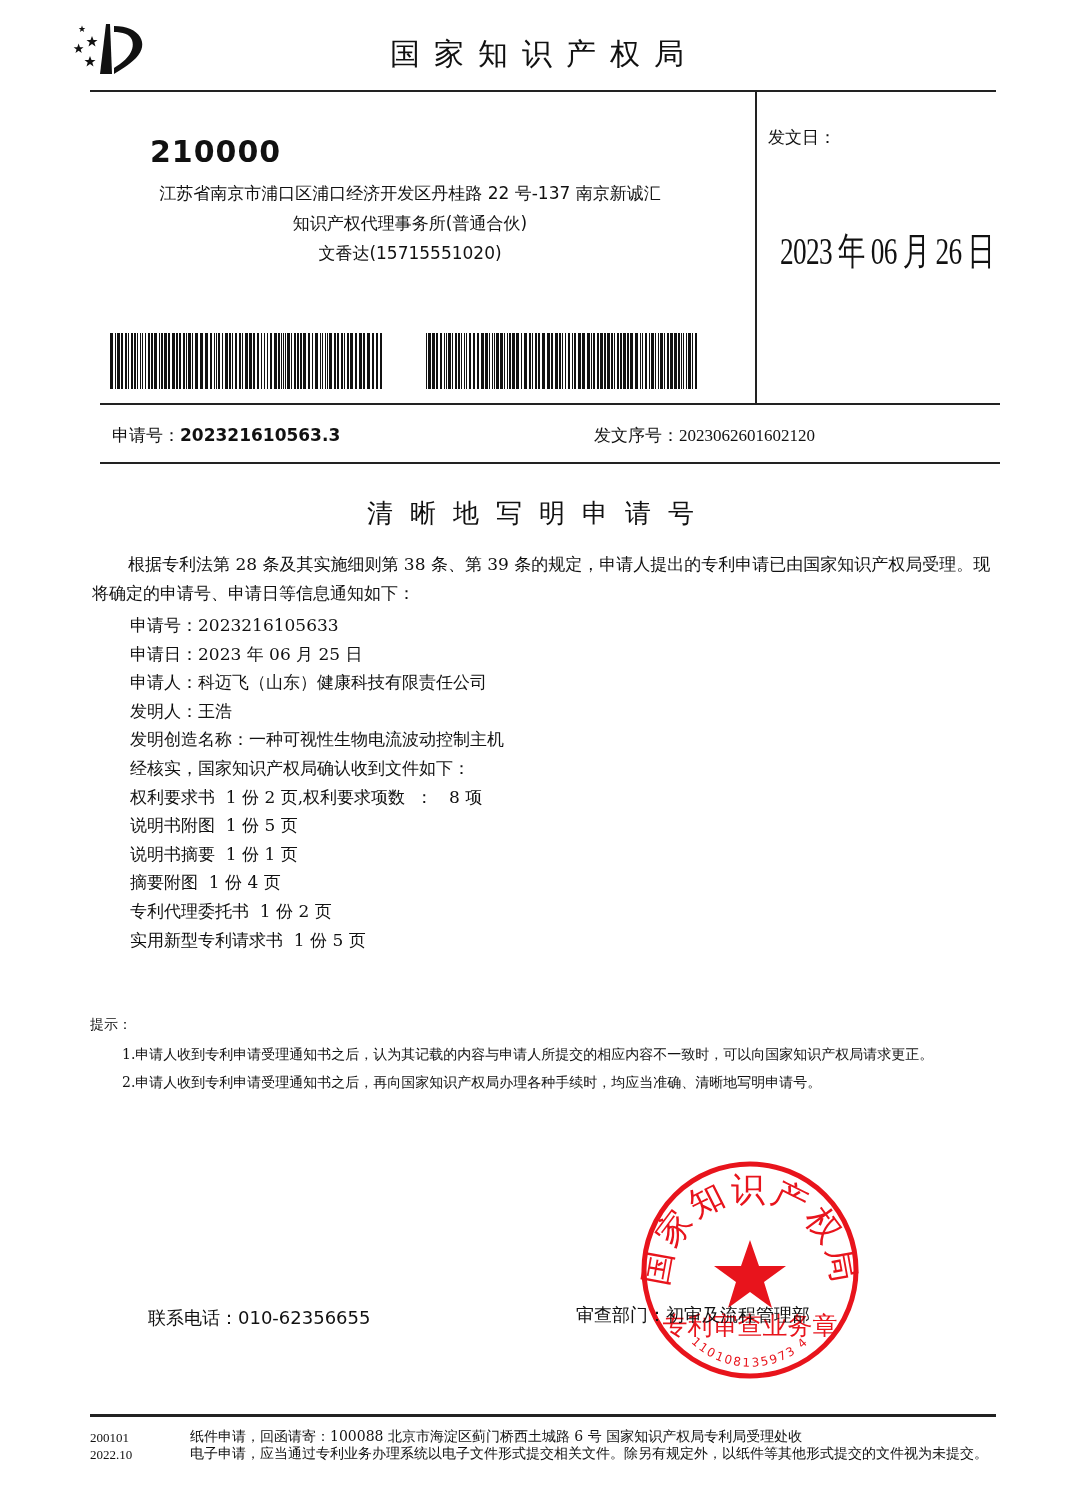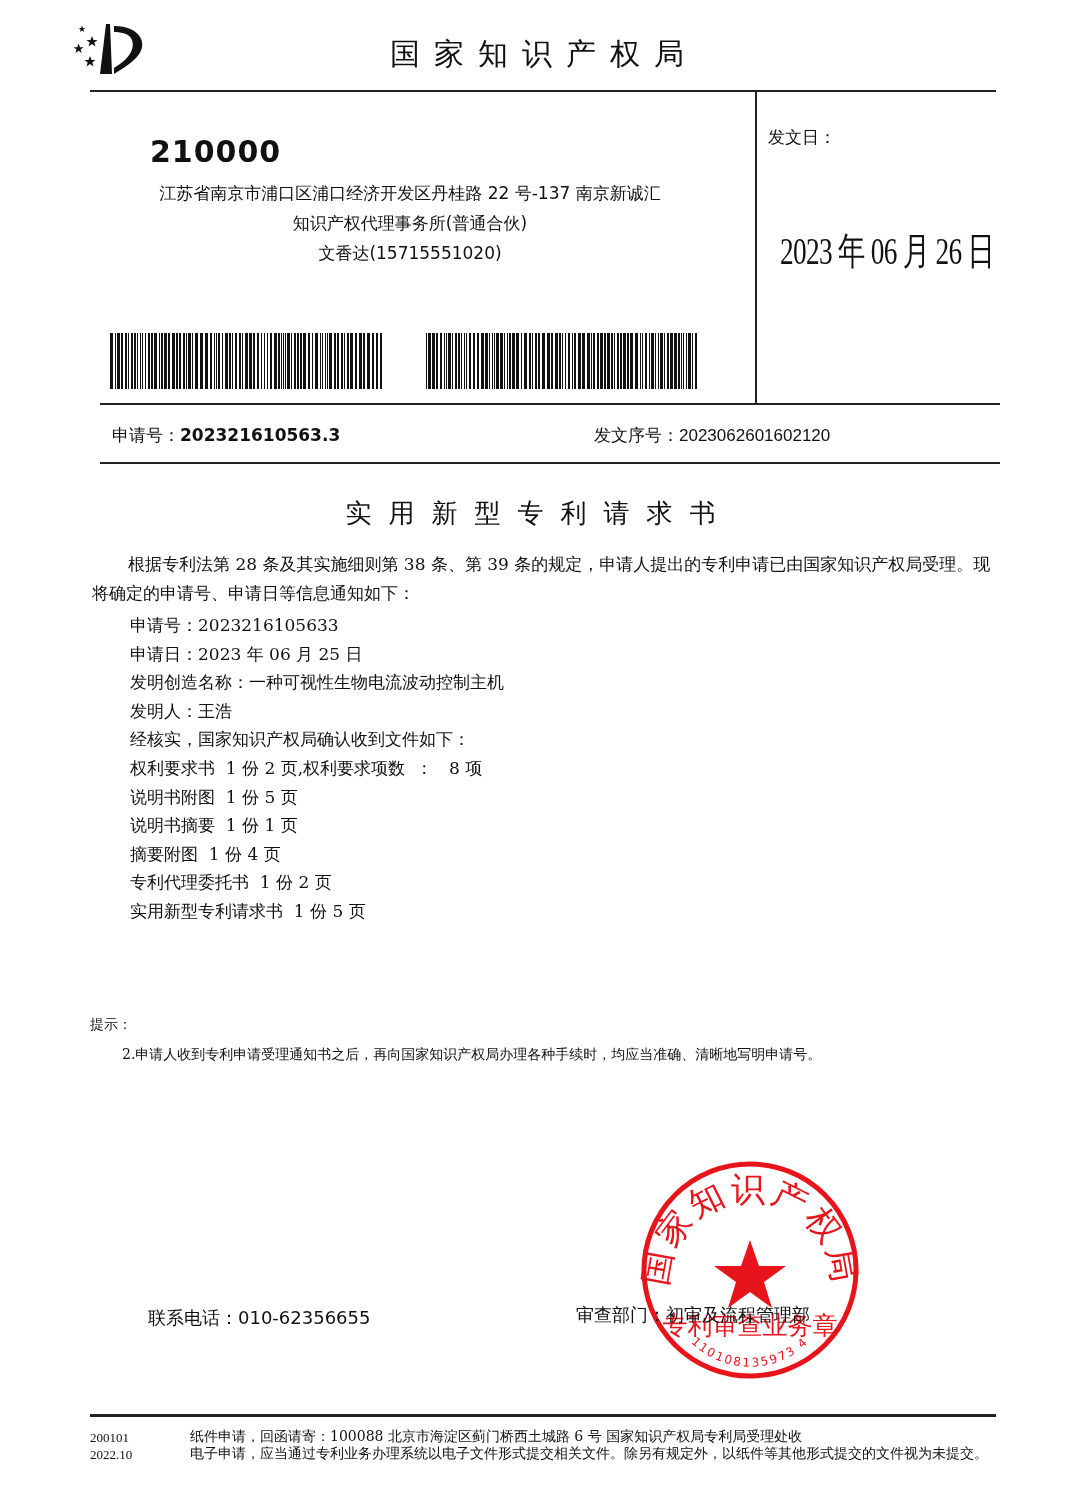--- a/index.html
+++ b/index.html
@@ -9,21 +9,21 @@
   .agency-title { left: 390px; top: 34px; font-size: 30px; letter-spacing: 14px; font-family: "DejaVu Sans", sans-serif; font-weight: 300; }
   .hr { position: absolute; background: #222; }
   .postal { left: 150px; top: 134px; font-size: 30px; font-weight: bold; font-family: "DejaVu Sans", "Liberation Sans", sans-serif; letter-spacing: 1px; }
   .addr { left: 110px; width: 600px; text-align: center; font-size: 17px; font-family: "DejaVu Sans", sans-serif; }
   .barcode { top: 333px; height: 56px; display: flex; align-items: stretch; }
   .barcode span { display: block; background: #111; }
   .send-date-label { left: 768px; top: 126px; font-size: 17px; font-family: "DejaVu Sans", sans-serif; }
   .send-date { left: 780px; top: 226px; font-size: 38px; font-family: "Liberation Serif", serif; transform: scaleX(0.72); transform-origin: left top; letter-spacing: -1px; }
   .appno { left: 112px; top: 424px; font-size: 17px; font-family: "DejaVu Sans", sans-serif; }
   .appno b { font-weight: bold; }
-  .serial { left: 594px; top: 424px; font-size: 17px; font-family: Liberation Sans, sans-serif; }
+  .serial { left: 594px; top: 424px; font-size: 17px; font-family: Liberation Serif, serif; }
   .notice-title { left: 0; width: 1078px; top: 496px; text-align: center; font-size: 26px; letter-spacing: 17px; font-family: "DejaVu Sans", sans-serif; font-weight: 300; }
   .para { left: 92px; width: 910px; top: 550px; font-size: 17px; line-height: 29px; text-indent: 36px; }
   .info { left: 130px; font-size: 17px; line-height: 28.6px; }
   .info div { white-space: pre; }
   .tips-label { left: 90px; top: 1016px; font-size: 14px; }
   .tips { left: 90px; width: 920px; font-size: 14px; line-height: 28px; }
   .tips .tip { text-indent: 32px; }
   .examiner { left: 148px; top: 1303px; font-size: 18px; line-height: 30px; font-family: "DejaVu Sans", sans-serif; }
   .dept { left: 576px; top: 1303px; font-size: 18px; font-family: "DejaVu Sans", sans-serif; }
   .seal { left: 638px; top: 1158px; width: 224px; height: 224px; }
@@ -222,39 +222,41 @@
 
 <div class="hr" style="left:100px; top:403px; width:900px; height:1.5px;"></div>
 <div class="abs appno">
   <span>申请号：</span><b>202321610563.3</b>
 </div>
 <div class="abs serial">
   <span>发文序号：</span><span>2023062601602120</span>
 </div>
 <div class="hr" style="left:100px; top:462px; width:900px; height:1.5px;"></div>
 
-<div class="abs notice-title">实用新型专利请求书</div>
+<div class="abs notice-title">清晰地写明申请号</div>
 <div class="abs para">根据专利法第 28 条及其实施细则第 38 条、第 39 条的规定，申请人提出的专利申请已由国家知识产权局受理。现将确定的申请号、申请日等信息通知如下：</div>
 
 <div class="abs info" style="top:611px;">
   <div><span>申请号：</span><span>2023216105633</span></div>
   <div><span>申请日：</span><span>2023 年 06 月 25 日</span></div>
+  <div><span>申请人：</span><span>科迈飞（山东）健康科技有限责任公司</span></div>
+  <div><span>发明人：</span><span>王浩</span></div>
   <div><span>发明创造名称：</span><span>一种可视性生物电流波动控制主机</span></div>
-  <div><span>发明人：</span><span>王浩</span></div>
   <div>经核实，国家知识产权局确认收到文件如下：</div>
   <div>权利要求书  1 份 2 页,权利要求项数  ：   8 项</div>
   <div>说明书附图  1 份 5 页</div>
   <div>说明书摘要  1 份 1 页</div>
   <div>摘要附图  1 份 4 页</div>
   <div>专利代理委托书  1 份 2 页</div>
   <div>实用新型专利请求书  1 份 5 页</div>
 </div>
 
 <div class="abs tips-label">提示：</div>
 <div class="abs tips" style="top:1040px;">
+  <div class="tip">1.申请人收到专利申请受理通知书之后，认为其记载的内容与申请人所提交的相应内容不一致时，可以向国家知识产权局请求更正。</div>
   <div class="tip">2.申请人收到专利申请受理通知书之后，再向国家知识产权局办理各种手续时，均应当准确、清晰地写明申请号。</div>
 </div>
 
 <svg class="abs seal" viewBox="0 0 224 224">
   <defs>
     <path id="arcTop" d="M 34,150 A 82,82 0 1,1 190,150"></path>
     <path id="arcBottom" d="M 40,168 A 84,84 0 0,0 184,168"></path>
   </defs>
   <circle cx="112" cy="112" r="106" fill="none" stroke="#e8141c" stroke-width="5"></circle>
   <text font-size="34" fill="#e8141c" font-family="DejaVu Sans, sans-serif" letter-spacing="4">

